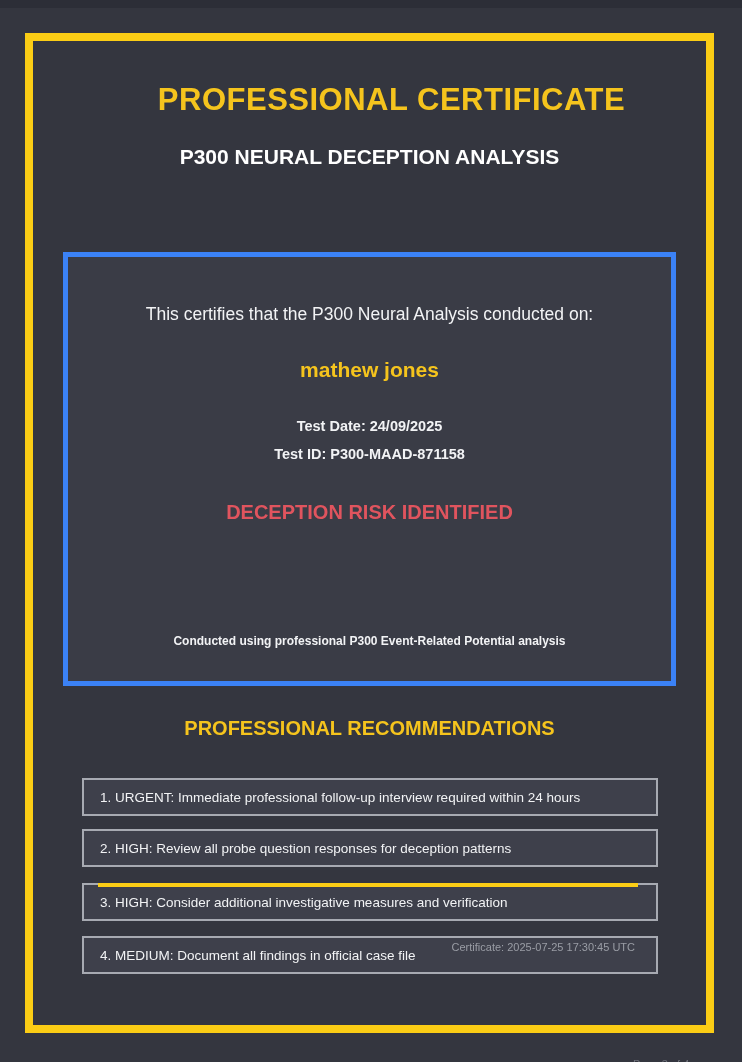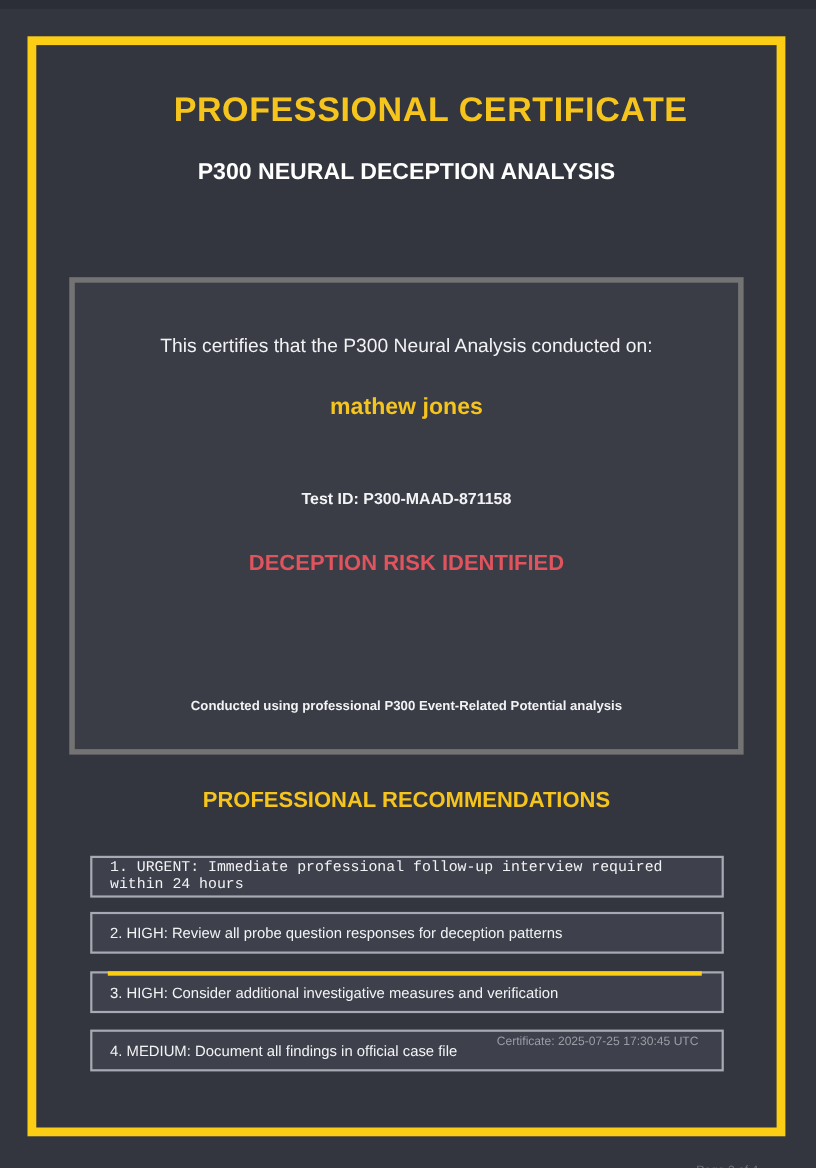--- a/index.html
+++ b/index.html
@@ -51,21 +51,21 @@
     font-weight: bold;
     color: #ffffff;
   }
   .result-panel {
     position: absolute;
     left: 63px;
     top: 252px;
     width: 613px;
     height: 434px;
     box-sizing: border-box;
-    border: 5px solid #737373;
+    border: 5px solid #3b82f6;
     background: #3a3c46;
   }
   .panel-line {
     position: absolute;
     left: 0;
     right: 0;
     text-align: center;
     color: #f2f3f5;
   }
   .intro-text      { top: 47px;  font-size: 17.5px; font-weight: normal; }
@@ -92,21 +92,21 @@
     height: 38px;
     box-sizing: border-box;
     border: 2px solid #a7aab2;
     background: #3e404b;
     display: flex;
     align-items: center;
     padding-left: 16px;
     color: #f2f3f5;
     font-size: 13.5px;
   }
-  .rec-box-1 { top: 778px; font-family: Liberation Mono, monospace; }
+  .rec-box-1 { top: 778px; }
   .rec-box-2 { top: 829px; }
   .rec-box-3 { top: 883px; }
   .rec-box-4 { top: 936px; }
   .rec-accent {
     position: absolute;
     top: -2px;
     left: 14px;
     right: 18px;
     height: 4px;
     background: #fbcd15;
@@ -136,20 +136,21 @@
 
 <div class="outer-frame"></div>
 
 <div class="page-title">PROFESSIONAL CERTIFICATE</div>
 
 <div class="page-subtitle">P300 NEURAL DECEPTION ANALYSIS</div>
 
 <div class="result-panel">
   <div class="panel-line intro-text">This certifies that the P300 Neural Analysis conducted on:</div>
   <div class="panel-line subject-name">mathew jones</div>
+  <div class="panel-line test-date">Test Date: 24/09/2025</div>
   <div class="panel-line test-id">Test ID: P300-MAAD-871158</div>
   <div class="panel-line result-status">DECEPTION RISK IDENTIFIED</div>
   <div class="panel-line method-note">Conducted using professional P300 Event-Related Potential analysis</div>
 </div>
 
 <div class="recommendations-heading">PROFESSIONAL RECOMMENDATIONS</div>
 
 <div class="rec-box rec-box-1">
   <span>1. URGENT: Immediate professional follow-up interview required within 24 hours</span>
 </div>

